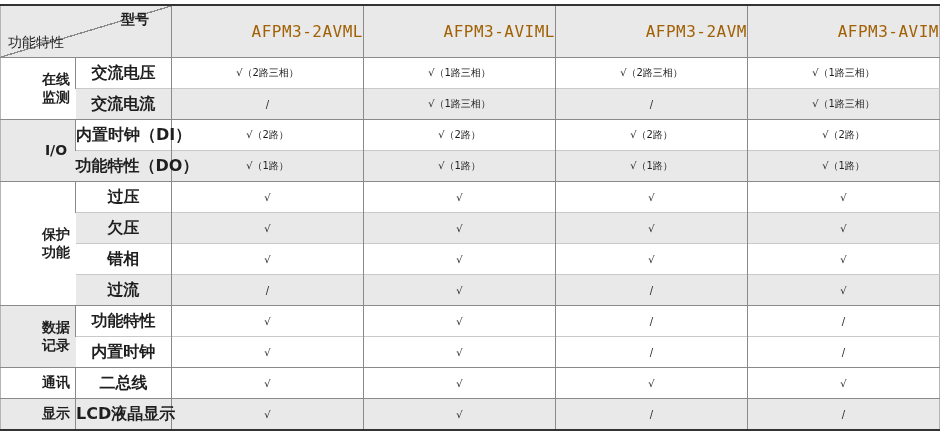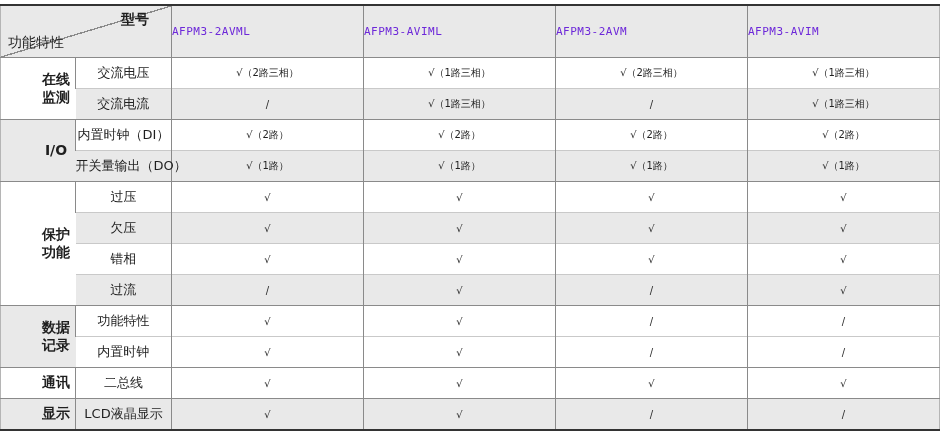--- a/index.html
+++ b/index.html
@@ -24,21 +24,21 @@
   col.c-feature{width:96px;}
   thead th{
     height:51px;background:var(--shaded-bg);
     border-left:1px solid var(--line-mid);
     border-bottom:1px solid var(--line-mid);
     font-weight:normal;padding:0;
   }
   thead th:first-child{border-left:none;}
   th.model{
     font-family:"DejaVu Sans Mono","Liberation Mono",monospace;
-    font-size:11px;letter-spacing:.5px;text-align:left;color:#6d28d9;
+    font-size:16px;letter-spacing:.5px;text-align:right;color:#a16207;
   }
   th.corner{position:relative;}
   .diag{
     position:absolute;inset:0;
     background:linear-gradient(to bottom right,
       transparent calc(50% - 0.7px),
       #8a8a8a calc(50% - 0.7px),
       #8a8a8a calc(50% + 0.7px),
       transparent calc(50% + 0.7px));
   }
@@ -46,21 +46,21 @@
   .corner-bl{position:absolute;bottom:5px;left:7px;font-size:14px;font-weight:normal;}
   tbody td{
     height:30px;text-align:center;vertical-align:middle;padding:0;
     border-left:1px solid var(--line-mid);
     border-top:1px solid var(--line-light);
     background:#ffffff;font-size:13px;
   }
   tbody td:first-child{border-left:none;}
   tbody tr.group-first td{border-top:1px solid var(--line-mid);}
   td.group{font-weight:bold;font-size:14px;white-space:pre-line;line-height:1.25;padding-left:36px;}
-  td.feature{font-weight:normal;font-size:13px;white-space:nowrap;}
+  td.feature{font-weight:bold;font-size:16px;white-space:nowrap;}
   td.value{font-size:10px;}
   td.sh{background:var(--shaded-bg);text-align:center;}
 </style>
 </head>
 <body>
 
 <div class="page">
   <table class="spec">
     <colgroup>
       <col class="c-group">
@@ -104,21 +104,21 @@
         </tr>
         <tr class="group-first">
           <td class="group sh" rowspan="2">I/O</td>
           <td class="feature">内置时钟（DI）</td>
           <td class="value">√（2路）</td>
           <td class="value">√（2路）</td>
           <td class="value">√（2路）</td>
           <td class="value">√（2路）</td>
         </tr>
         <tr>
-          <td class="feature sh">开关量输出（DO）</td>
+          <td class="feature sh">功能特性（DO）</td>
           <td class="value sh">√（1路）</td>
           <td class="value sh">√（1路）</td>
           <td class="value sh">√（1路）</td>
           <td class="value sh">√（1路）</td>
         </tr>
         <tr class="group-first">
           <td class="group" rowspan="4">保护
 功能</td>
           <td class="feature">过压</td>
           <td class="value">√</td>

